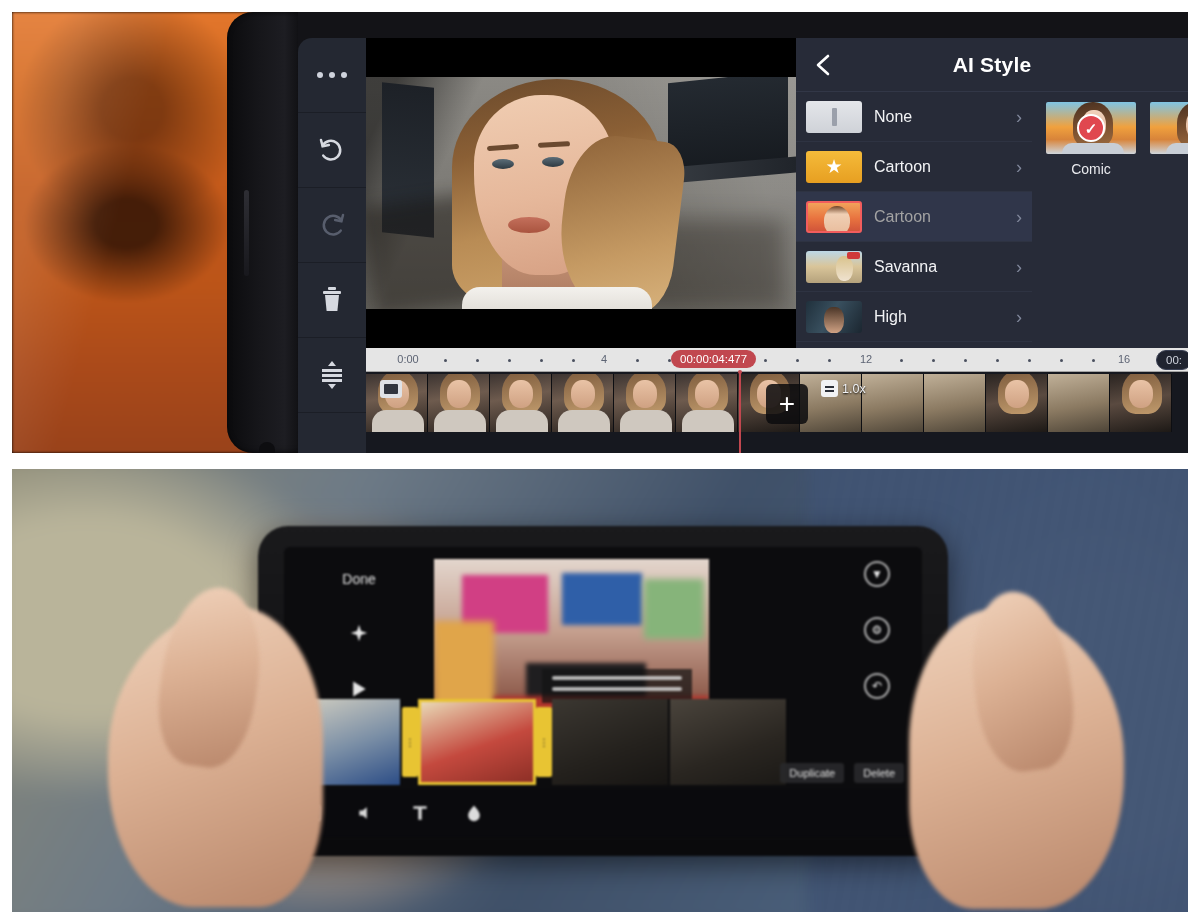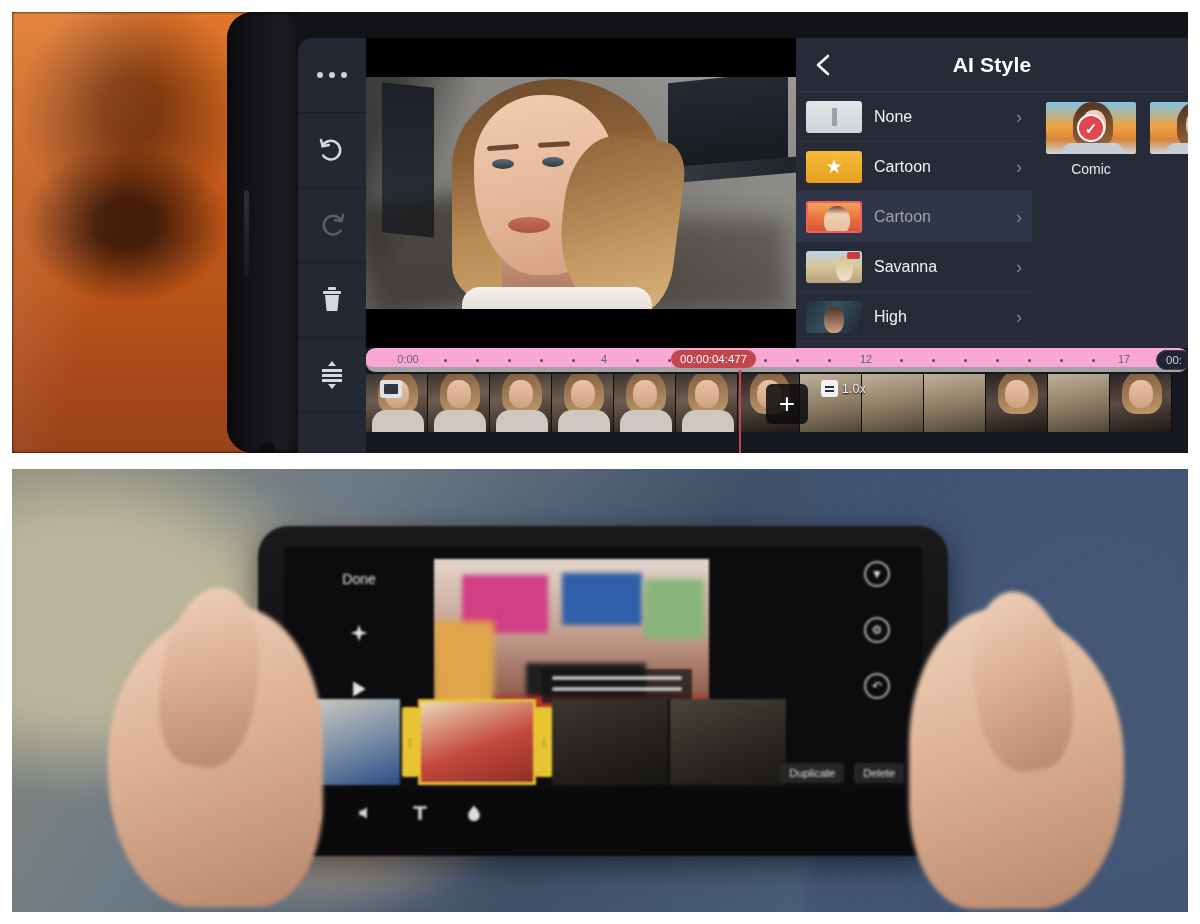--- a/index.html
+++ b/index.html
@@ -237,23 +237,22 @@
     margin-top:7px;text-align:center;color:#e9eaee;font-size:14px;
   }
 
   
   .timeline{
     position:absolute; left:68px; top:336px; width:822px; height:105px;
     background:#16181f;
   }
   .ruler{
     position:relative; height:24px;
-    background:#f9a8d4;
-    border-bottom:5px solid #a3a3a3;
-    border-radius:9px;
+    background:#e5e5e5;
+    border-bottom:1px solid #a3a3a3;
   }
   .ruler .tick{
     position:absolute; top:11px; width:3px;height:3px;border-radius:50%;
     background:#4a505f;
   }
   .ruler .num{
     position:absolute; top:5px; color:#5d6474; font-size:11px;
     transform:translateX(-50%);
   }
   .tc-pill{
@@ -599,21 +598,21 @@
             <span class="tick" style="left:430px"></span>
           <span class="tick" style="left:462px"></span>
           <span class="num" style="left:500px">12</span>
           <span class="tick" style="left:534px"></span>
             <span class="tick" style="left:566px"></span>
           <span class="tick" style="left:598px"></span>
             <span class="tick" style="left:630px"></span>
           <span class="tick" style="left:662px"></span>
             <span class="tick" style="left:694px"></span>
           <span class="tick" style="left:726px"></span>
-          <span class="num" style="left:758px">17</span>
+          <span class="num" style="left:758px">16</span>
 
           <span class="tc-pill">00:00:04:477</span>
           <span class="tc-pill2">00:</span>
         </div>
 
         <div class="track-video">
           <div class="vframe">
             <span class="f-hair"></span>
               <span class="f-face"></span>
               <span class="f-body"></span>

